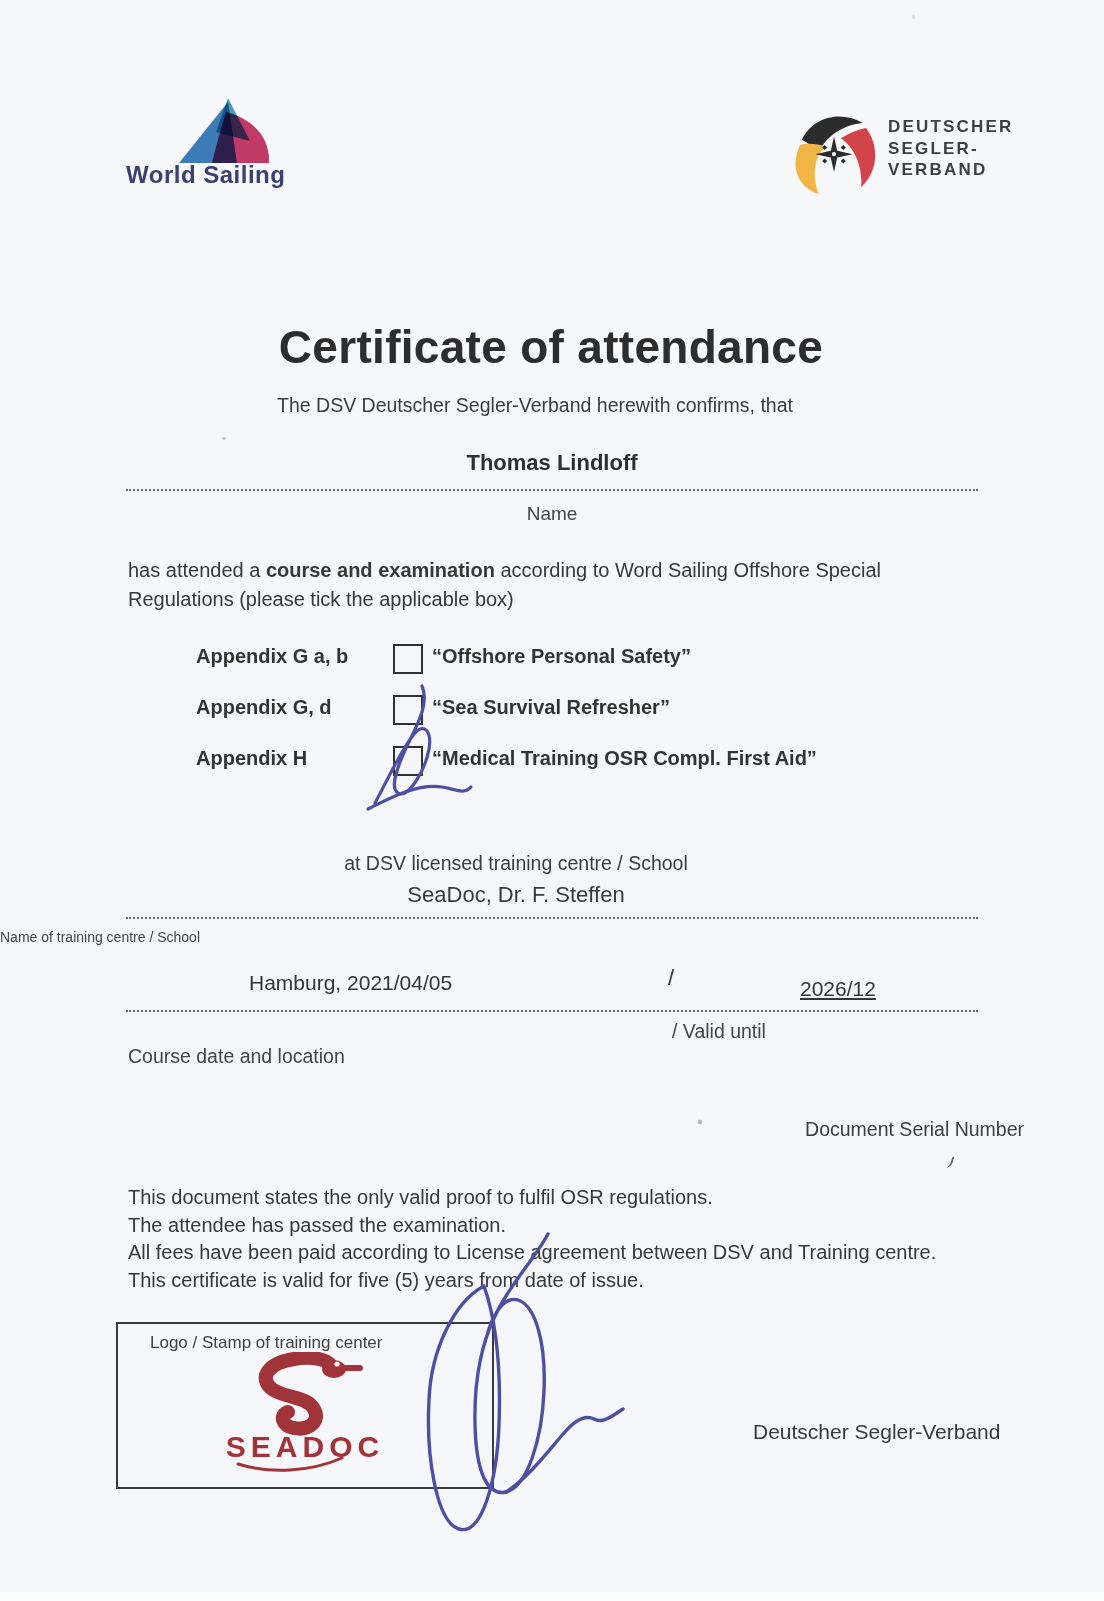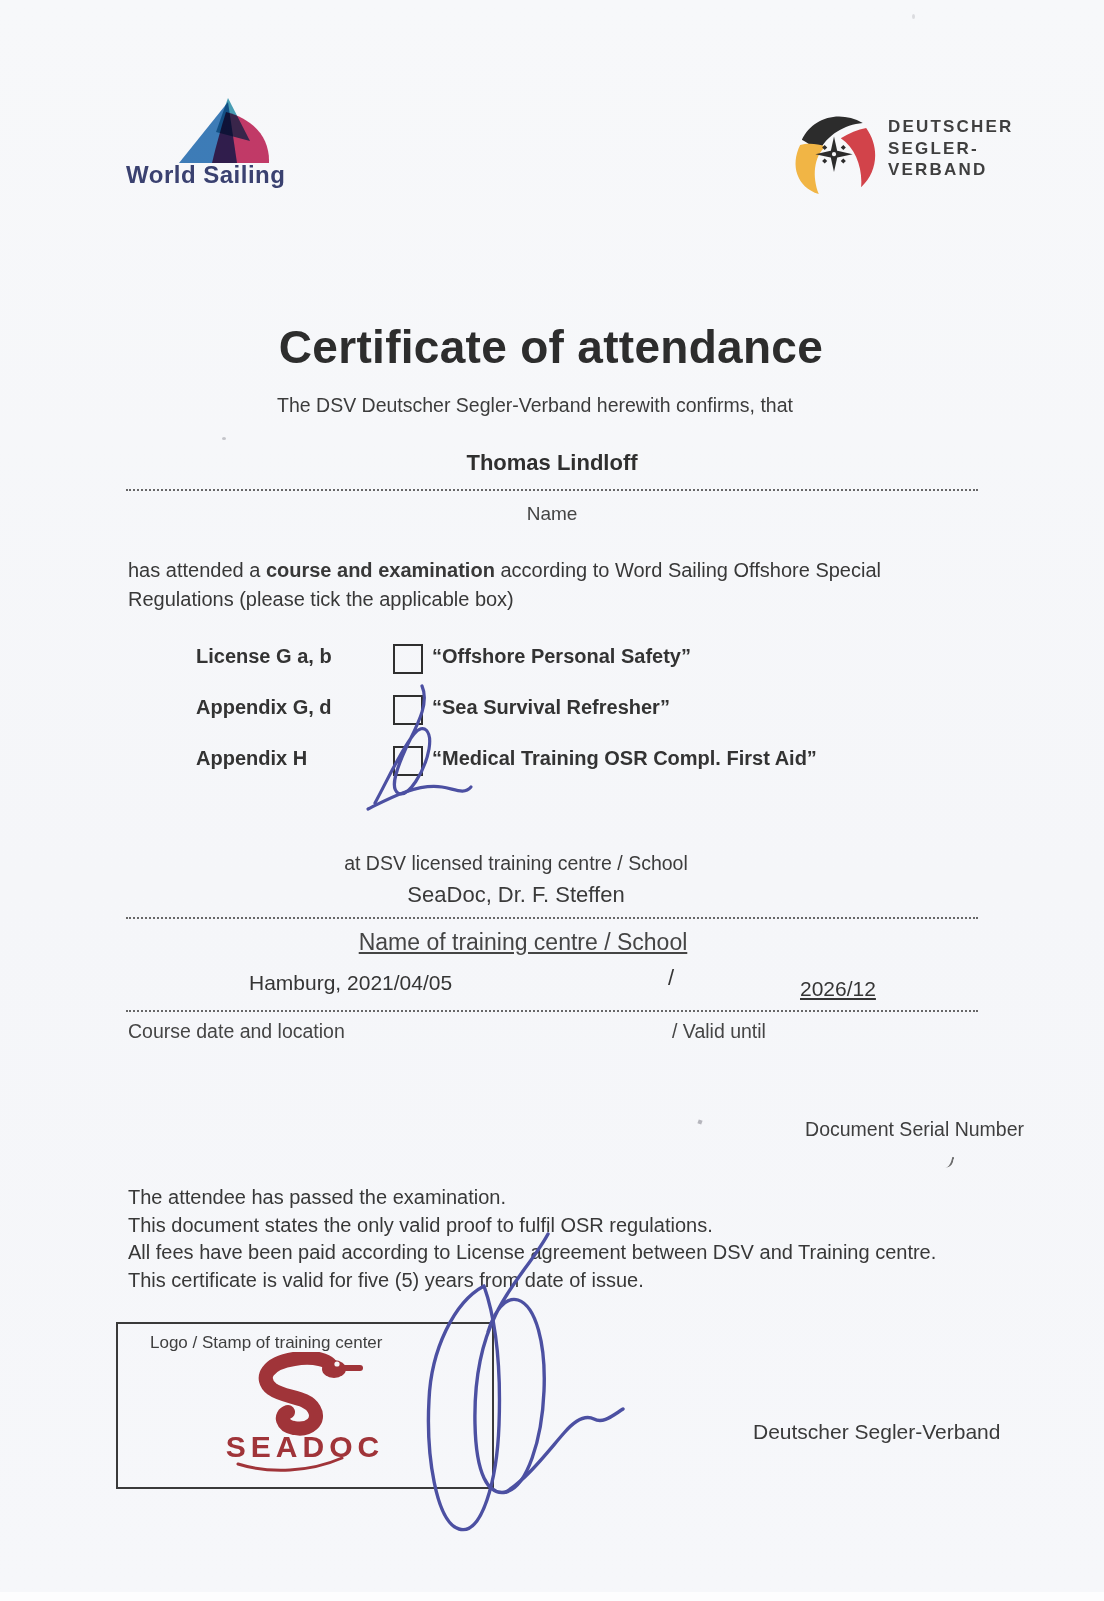--- a/index.html
+++ b/index.html
@@ -29,27 +29,27 @@
   .attended{left:128px;top:556px;width:805px;font-size:20px;line-height:29px;color:#383838;}
   .attended b{font-weight:700;}
 
   .opt-appendix{left:196px;font-size:20px;font-weight:700;color:#333;}
   .opt-label{left:432px;font-size:20px;font-weight:700;color:#333;}
   .checkbox{left:393px;width:26px;height:26px;border:2.5px solid #2f2f2f;background:transparent;}
 
   .centre-line1{left:0;top:852px;width:1032px;text-align:center;font-size:19.5px;color:#3c3c3c;}
   .centre-line2{left:0;top:882px;width:1032px;text-align:center;font-size:22px;color:#3a3a3a;}
   .rule-centre{left:126px;top:917px;width:852px;}
-  .centre-label{left:0;top:929px;width:1046px;text-align:center;font-size:23px;color:#454545;text-decoration:underline;}
+  .centre-label{left:0;top:929px;width:1046px;text-align:left;font-size:14px;color:#454545;}
 
   .date-course{left:249px;top:971px;font-size:21px;color:#353535;}
   .date-sep{left:668px;top:965px;font-size:22px;color:#353535;}
   .date-valid{left:800px;top:977px;font-size:21px;color:#353535;text-decoration:underline;}
   .rule-date{left:126px;top:1010px;width:852px;}
-  .date-course-label{left:128px;top:1020px;font-size:19.5px;color:#454545;}
+  .date-course-label{left:128px;top:1045px;font-size:19.5px;color:#454545;}
   .date-valid-label{left:672px;top:1020px;font-size:19.5px;color:#454545;}
 
   .serial-label{left:0;top:1118px;width:1024px;text-align:right;font-size:19.5px;color:#3e3e3e;}
 
   .footer-text{left:128px;top:1184px;width:850px;font-size:20px;line-height:27.5px;color:#383838;}
 
   .stamp-box{left:116px;top:1322px;width:374px;height:163px;border:2px solid #3a3a3a;background:transparent;}
   .stamp-label{position:absolute;left:32px;top:9px;font-size:17px;color:#3f3f3f;}
   .seadoc-svg{position:absolute;left:92px;top:28px;}
 
@@ -102,21 +102,21 @@
 
   <h1 class="abs title" style="margin:16px;">Certificate of attendance</h1>
   <div class="abs name-value">Thomas Lindloff</div>
 
   <div class="abs intro">The DSV Deutscher Segler-Verband herewith confirms, that</div>
   <div class="abs rule rule-name"></div>
   <div class="abs name-label">Name</div>
 
   <p class="abs attended" style="margin:0;"><span>has attended a </span><b>course and examination</b><span> according to Word Sailing Offshore Special Regulations (please tick the applicable box)</span></p>
 
-  <div class="abs opt-appendix" style="top:645px;">License G a, b</div>
+  <div class="abs opt-appendix" style="top:645px;">Appendix G a, b</div>
   <div class="abs checkbox" style="top:644px;"></div>
   <div class="abs opt-label" style="top:645px;">“Offshore Personal Safety”</div>
 
   <div class="abs opt-appendix" style="top:696px;">Appendix G, d</div>
   <div class="abs checkbox" style="top:695px;"></div>
   <div class="abs opt-label" style="top:696px;">“Sea Survival Refresher”</div>
 
   <div class="abs opt-appendix" style="top:747px;">Appendix H</div>
   <div class="abs checkbox" style="top:746px;"></div>
   <div class="abs opt-label" style="top:747px;">“Medical Training OSR Compl. First Aid”</div>
@@ -136,22 +136,22 @@
   <div class="abs date-course">Hamburg, 2021/04/05</div>
   <div class="abs date-sep">/</div>
   <div class="abs date-valid">2026/12</div>
   <div class="abs rule rule-date"></div>
   <div class="abs date-course-label">Course date and location</div>
   <div class="abs date-valid-label">/ Valid until</div>
 
   <div class="abs serial-label">Document Serial Number</div>
 
   <div class="abs footer-text">
+    <div>This document states the only valid proof to fulfil OSR regulations.</div>
     <div>The attendee has passed the examination.</div>
-    <div>This document states the only valid proof to fulfil OSR regulations.</div>
     <div>All fees have been paid according to License agreement between DSV and Training centre.</div>
     <div>This certificate is valid for five (5) years from date of issue.</div>
   </div>
 
   <div class="abs stamp-box">
     <div class="stamp-label">Logo / Stamp of training center</div>
     <svg class="seadoc-svg" width="190" height="124" viewBox="0 0 190 120">
       <path d="M122 16 C122 5 102 2 84 5 C58 9 48 24 62 35 C74 44 97 42 104 55 C111 67 99 77 84 74 C72 72 69 61 78 58" fill="none" style="stroke:var(--seadoc-red);" stroke-width="14" stroke-linecap="round"></path>
       <ellipse cx="124" cy="15" rx="12" ry="9" style="fill:var(--seadoc-red);"></ellipse>
       <path d="M134 14 L150 14" style="stroke:var(--seadoc-red);" stroke-width="6" stroke-linecap="round"></path>

